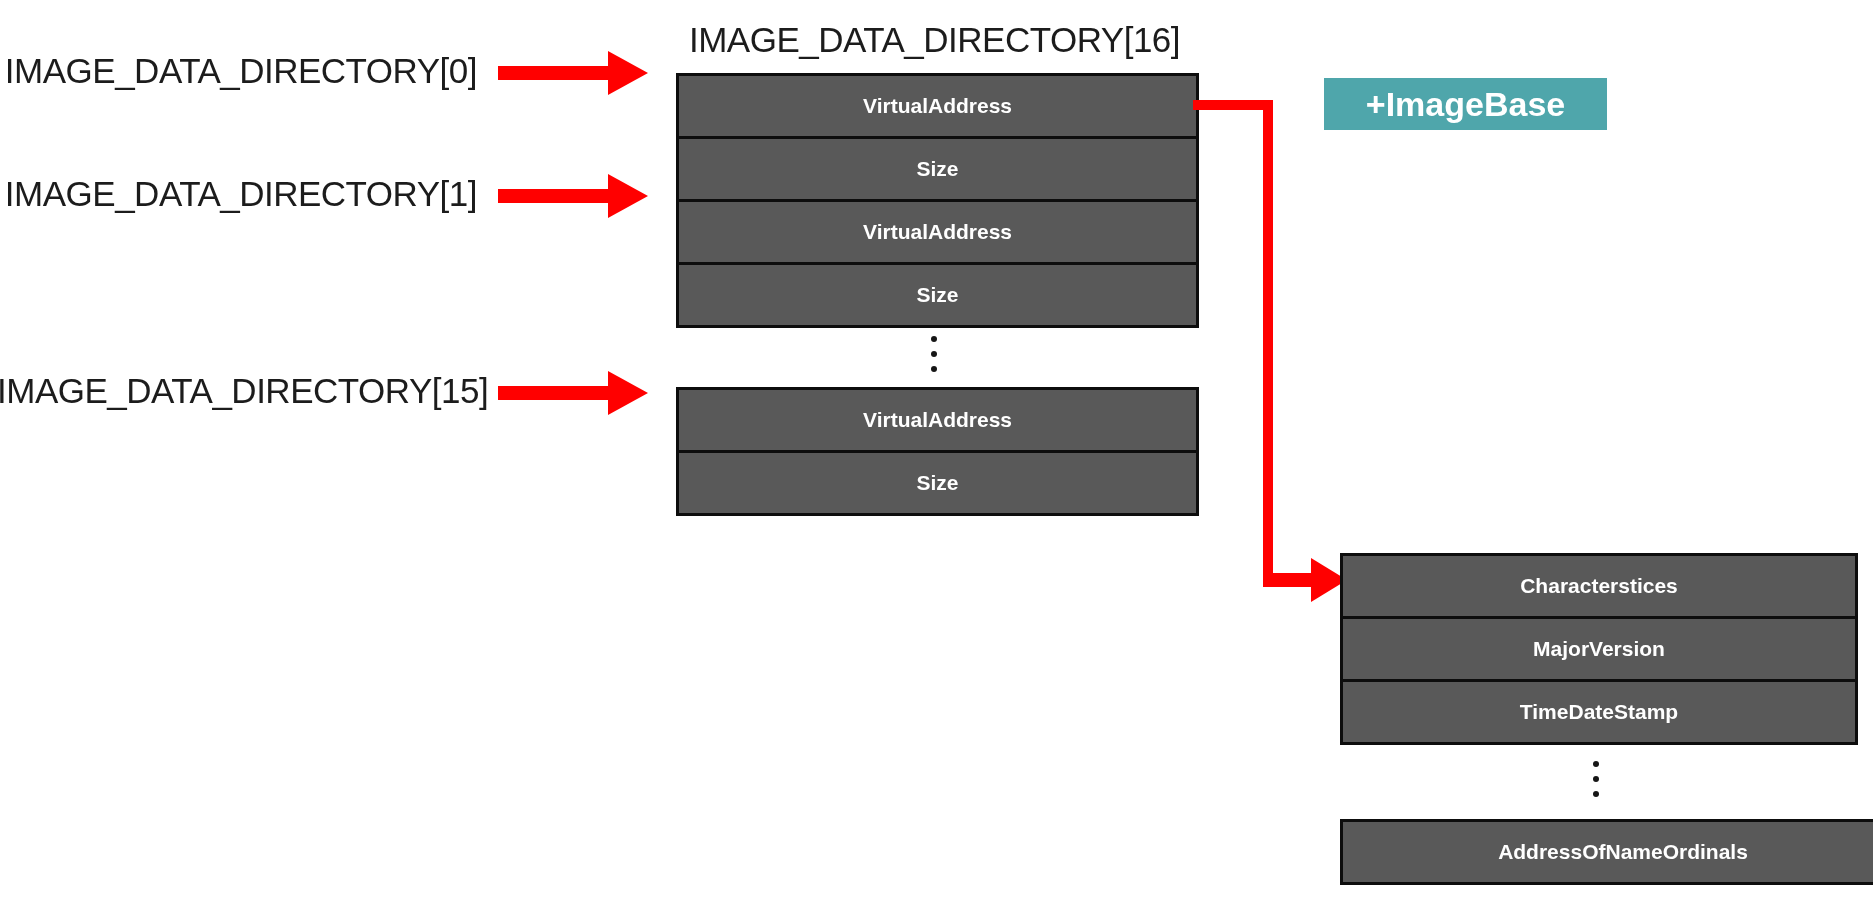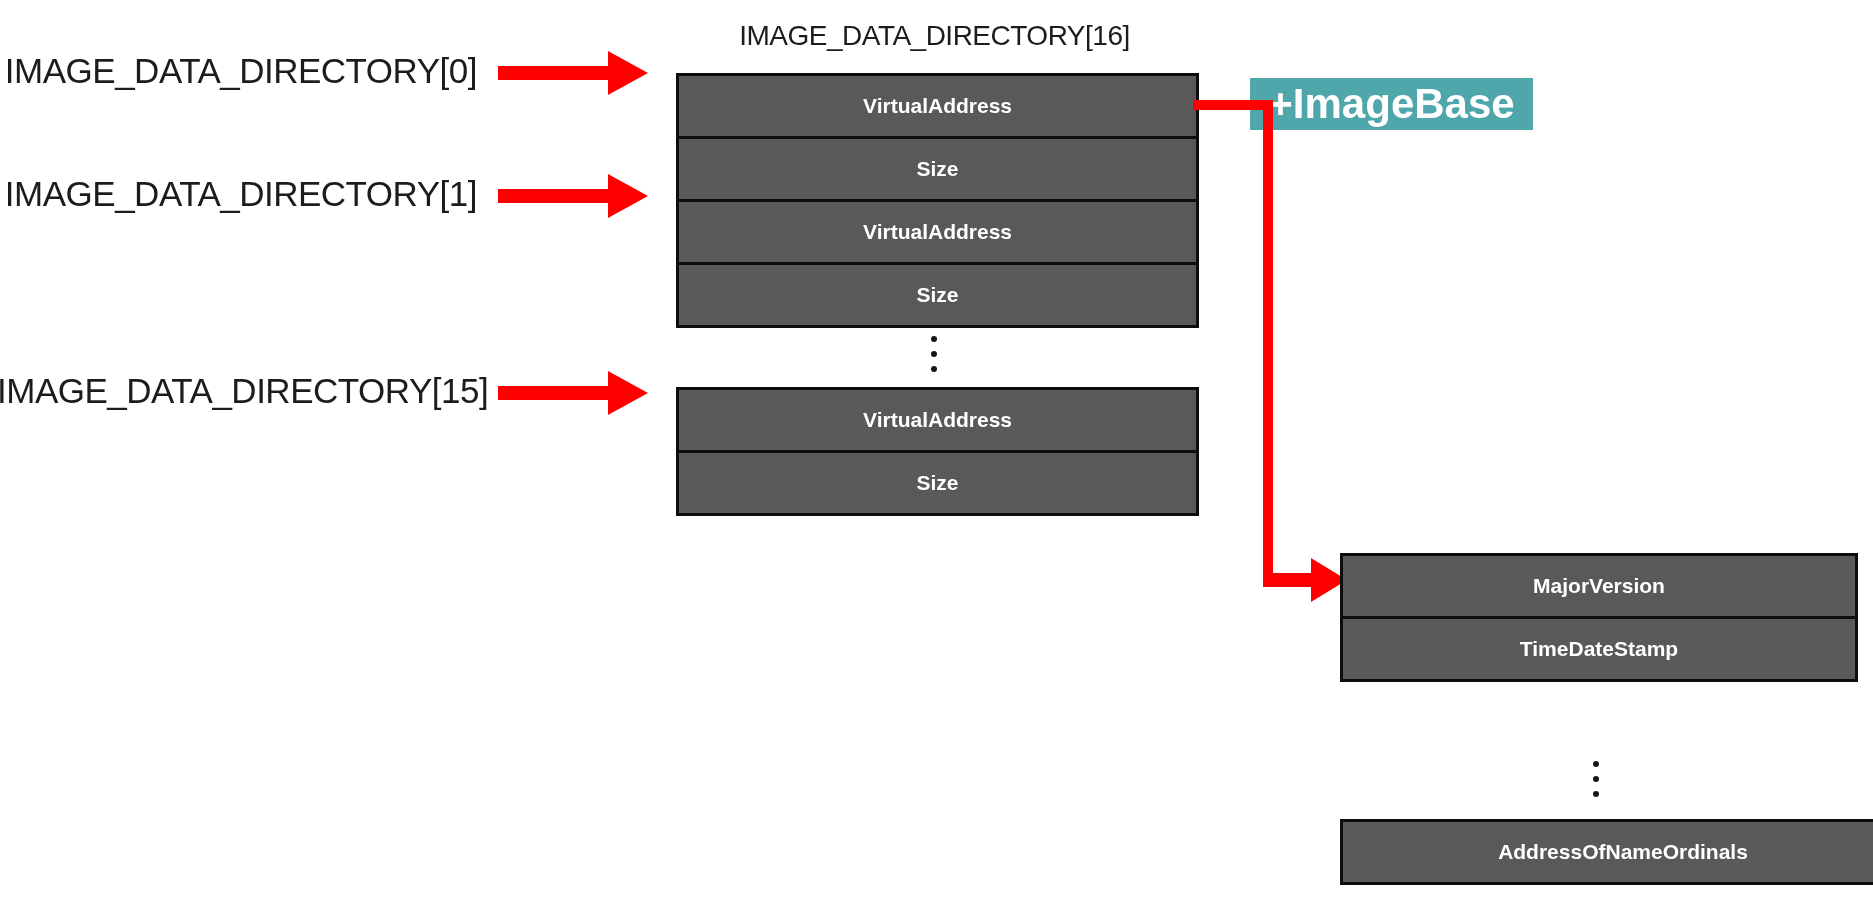--- a/index.html
+++ b/index.html
@@ -42,21 +42,21 @@
   .arrow .head{
     width:0;height:0;
     border-top:22px solid transparent;
     border-bottom:22px solid transparent;
     border-left:40px solid var(--red);
   }
   
   .struct-title{
     position:absolute;
     text-align:center;
-    font-size:28px;
+    font-size:35px;
     letter-spacing:-0.5px;
     color:var(--text-dark);
     white-space:nowrap;
   }
   .struct-table{
     position:absolute;
     border:3px solid var(--box-border);
     background:var(--box-fill);
   }
   .struct-row{
@@ -75,25 +75,25 @@
     display:flex;flex-direction:column;
     gap:9px;align-items:center;
   }
   .vdots i{
     width:6px;height:6px;border-radius:50%;
     background:#161616;display:block;
   }
   
   .tag{
     position:absolute;
-    left:1250px;top:78px;
+    left:1324px;top:78px;
     width:283px;height:52px;
     background:var(--teal);
     color:var(--text-white);
-    font-size:42px;font-weight:bold;
+    font-size:34px;font-weight:bold;
     text-align:center;line-height:52px;
     white-space:nowrap;
   }
   
   .conn-seg{position:absolute;background:var(--red);}
   .conn-arrow{
     position:absolute;
     display:flex;align-items:center;
     height:44px;
   }
@@ -151,20 +151,21 @@
 
   <div class="conn-seg" style="left:1193px;top:100px;width:80px;height:10px;"></div>
   <div class="conn-seg" style="left:1263px;top:100px;width:10px;height:487px;"></div>
   <div class="conn-arrow" style="left:1263px;top:558px;">
     <span class="shaft"></span>
     <span class="head"></span>
   </div>
 
 
   <div class="struct-table" style="left:1340px;top:553px;width:512px;">
+    <div class="struct-row">Characterstices</div>
     <div class="struct-row">MajorVersion</div>
     <div class="struct-row">TimeDateStamp</div>
   </div>
 
   <div class="vdots" style="left:1593px;top:761px;">
     <i></i>
       <i></i>
       <i></i>
   </div>
 

